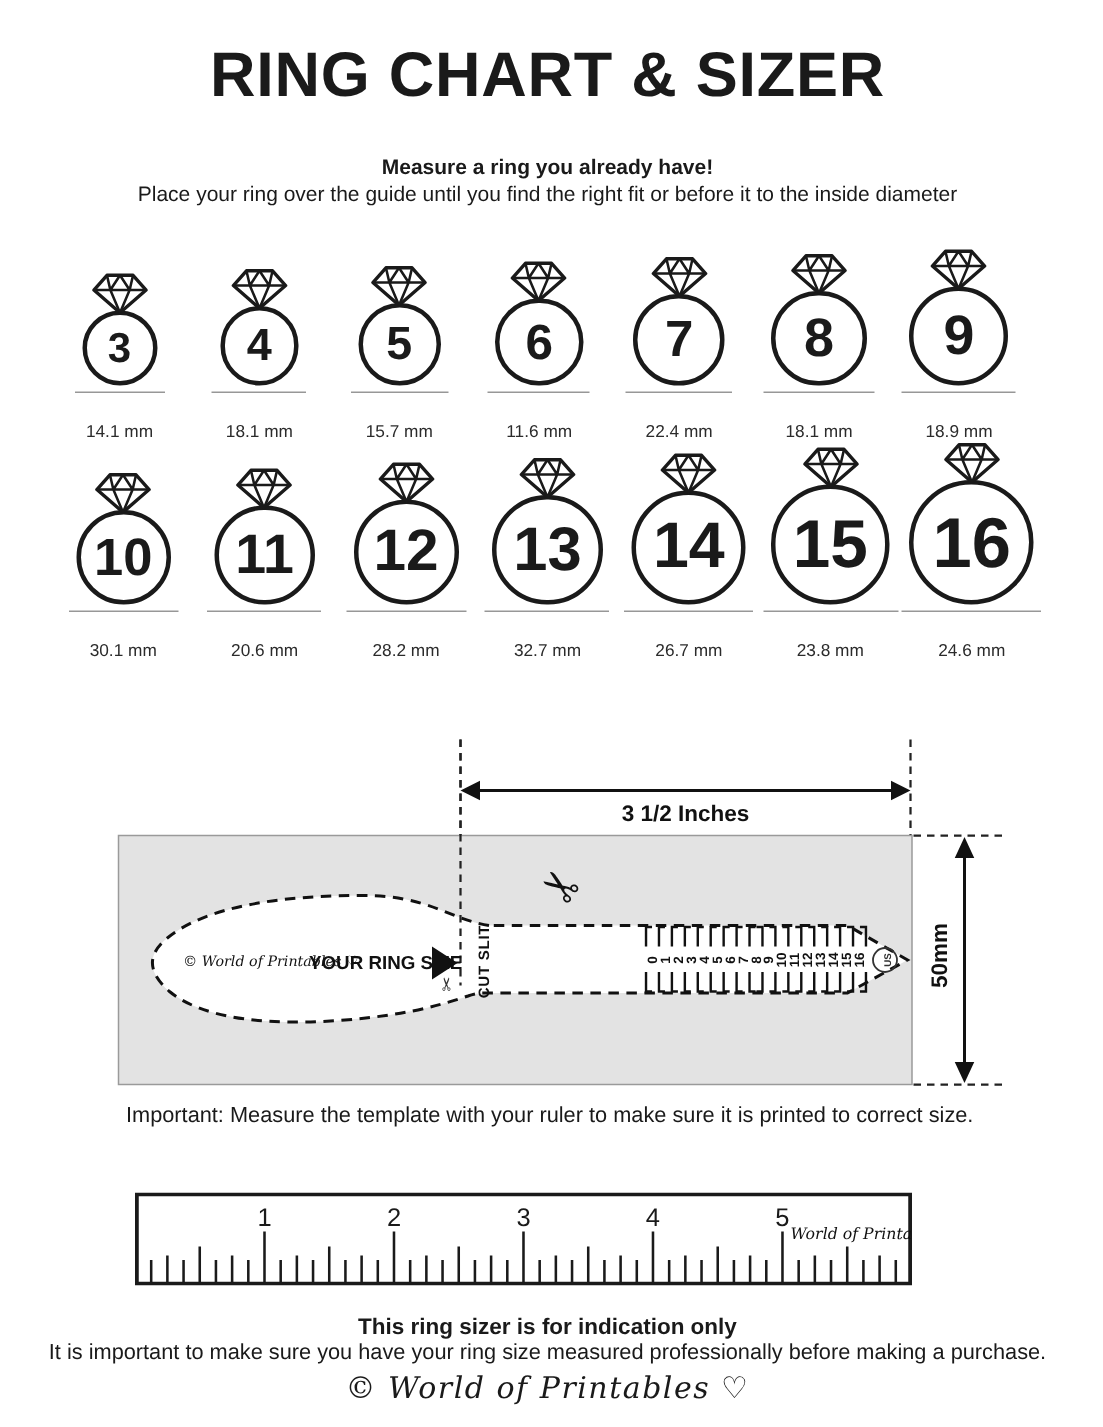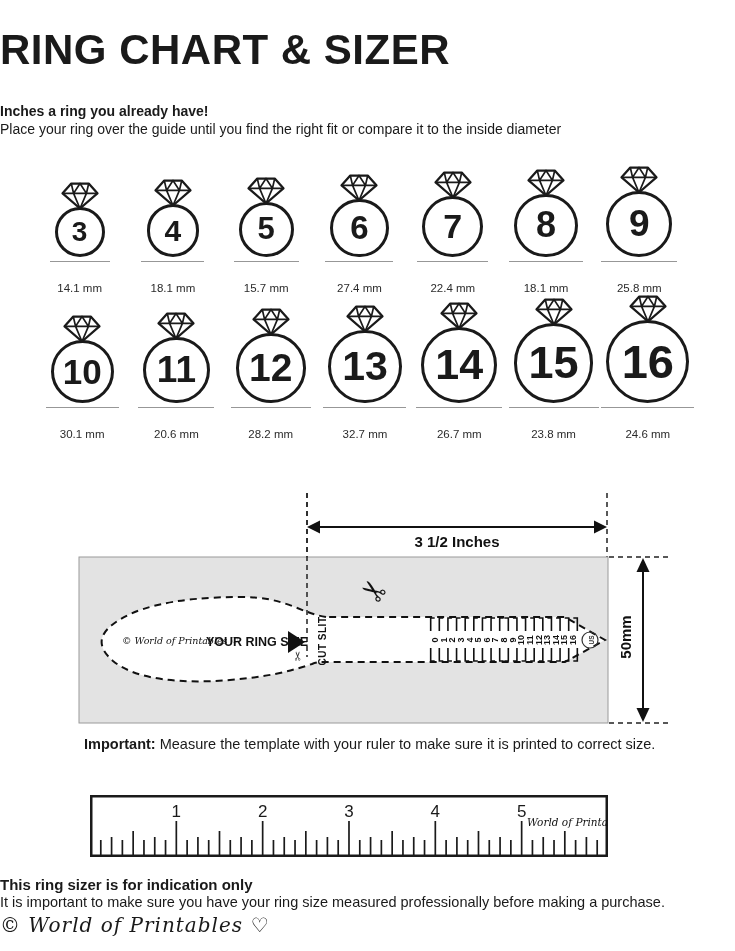--- a/index.html
+++ b/index.html
@@ -1,19 +1,19 @@
 <!DOCTYPE html>
 <html><head>
 <meta charset="utf-8">
 <style>
   html,body{margin:0;padding:0;background:#fff;}
   body{width:735px;height:951px;position:relative;overflow:hidden;
        font-family:"Liberation Sans",sans-serif;color:#1a1a1a;}
   .abs{position:absolute;}
-  .center{left:0;width:730px;text-align:left;}
+  .center{left:0;width:730px;text-align:center;}
 
   .page-title{top:26px;font-size:42px;font-weight:bold;letter-spacing:.5px;}
   .intro-bold{top:103px;font-size:14px;font-weight:bold;}
   .intro-text{top:121px;font-size:14px;}
 
   .ring-row{display:flex;align-items:flex-end;justify-content:space-between;}
   .ring-row-1{top:160px;left:33px;width:653px;height:134px;}
   .ring-row-2{top:306px;left:35px;width:660px;height:134px;}
   .ring-cell{flex:1;display:flex;flex-direction:column;align-items:center;justify-content:flex-end;}
   .diamond{margin-bottom:-3px;position:relative;z-index:2;}
@@ -21,35 +21,35 @@
                display:flex;align-items:center;justify-content:center;
                font-weight:bold;box-sizing:border-box;}
   .ring-underline{height:1px;background:#979797;margin-top:4px;}
   .ring-mm{font-size:11.5px;color:#2b2b2b;margin-top:20px;}
 
   .sizer-svg{left:60px;top:485px;}
   .svg-bold{font-family:"Liberation Sans",sans-serif;font-weight:bold;fill:#111;}
   .svg-script{font-family:"DejaVu Serif",serif;font-style:italic;fill:#111;}
 
   .important-note{top:736px;left:84px;font-size:14.5px;}
-  .important-note b{font-weight:bold;}
+  .important-note b{font-weight:normal;}
 
   .ruler-svg{left:90px;top:795px;}
 
   .foot-bold{top:876px;font-size:15px;font-weight:bold;}
   .foot-text{top:894px;font-size:14.5px;}
   .foot-brand{top:913px;font-family:"DejaVu Serif",serif;font-style:italic;
               font-size:20px;letter-spacing:1px;}
 </style>
 </head>
 <body>
 
 <div class="abs center page-title">RING CHART &amp; SIZER</div>
-<div class="abs center intro-bold">Inches a ring you already have!</div>
-<div class="abs center intro-text">Place your ring over the guide until you find the right fit or compare it to the inside diameter</div>
+<div class="abs center intro-bold">Measure a ring you already have!</div>
+<div class="abs center intro-text">Place your ring over the guide until you find the right fit or before it to the inside diameter</div>
 
 <div class="abs ring-row ring-row-1">
     <div class="ring-cell">
       <svg class="diamond" viewBox="0 0 100 74" width="38" height="28">
          <path d="M27 4 H73 L96 30 L50 70 L4 30 Z" fill="none" stroke="#1a1a1a" stroke-width="6" stroke-linejoin="round"></path>
          <path d="M4 30 H96 M27 4 L33 30 L50 4 L67 30 L73 4 M33 30 L50 70 M67 30 L50 70" fill="none" stroke="#1a1a1a" stroke-width="4.5" stroke-linejoin="round"></path>
        </svg>
        <div class="ring-circle" style="width:50px;height:50px;font-size:28px">
          <span>3</span>
        </div>
@@ -80,21 +80,21 @@
     </div>
     <div class="ring-cell">
       <svg class="diamond" viewBox="0 0 100 74" width="38" height="28">
          <path d="M27 4 H73 L96 30 L50 70 L4 30 Z" fill="none" stroke="#1a1a1a" stroke-width="6" stroke-linejoin="round"></path>
          <path d="M4 30 H96 M27 4 L33 30 L50 4 L67 30 L73 4 M33 30 L50 70 M67 30 L50 70" fill="none" stroke="#1a1a1a" stroke-width="4.5" stroke-linejoin="round"></path>
        </svg>
        <div class="ring-circle" style="width:58.1px;height:58.1px;font-size:33px">
          <span>6</span>
        </div>
        <div class="ring-underline" style="width:68px"></div>
-       <div class="ring-mm">27.4 mm</div>
+       <div class="ring-mm">11.6 mm</div>
     </div>
     <div class="ring-cell">
       <svg class="diamond" viewBox="0 0 100 74" width="38" height="28">
          <path d="M27 4 H73 L96 30 L50 70 L4 30 Z" fill="none" stroke="#1a1a1a" stroke-width="6" stroke-linejoin="round"></path>
          <path d="M4 30 H96 M27 4 L33 30 L50 4 L67 30 L73 4 M33 30 L50 70 M67 30 L50 70" fill="none" stroke="#1a1a1a" stroke-width="4.5" stroke-linejoin="round"></path>
        </svg>
        <div class="ring-circle" style="width:60.8px;height:60.8px;font-size:34px">
          <span>7</span>
        </div>
        <div class="ring-underline" style="width:71px"></div>
@@ -113,21 +113,21 @@
     </div>
     <div class="ring-cell">
       <svg class="diamond" viewBox="0 0 100 74" width="38" height="28">
          <path d="M27 4 H73 L96 30 L50 70 L4 30 Z" fill="none" stroke="#1a1a1a" stroke-width="6" stroke-linejoin="round"></path>
          <path d="M4 30 H96 M27 4 L33 30 L50 4 L67 30 L73 4 M33 30 L50 70 M67 30 L50 70" fill="none" stroke="#1a1a1a" stroke-width="4.5" stroke-linejoin="round"></path>
        </svg>
        <div class="ring-circle" style="width:66.2px;height:66.2px;font-size:37px">
          <span>9</span>
        </div>
        <div class="ring-underline" style="width:76px"></div>
-       <div class="ring-mm">25.8 mm</div>
+       <div class="ring-mm">18.9 mm</div>
     </div>
   </div>
 <div class="abs ring-row ring-row-2">
     <div class="ring-cell">
       <svg class="diamond" viewBox="0 0 100 74" width="38" height="28">
          <path d="M27 4 H73 L96 30 L50 70 L4 30 Z" fill="none" stroke="#1a1a1a" stroke-width="6" stroke-linejoin="round"></path>
          <path d="M4 30 H96 M27 4 L33 30 L50 4 L67 30 L73 4 M33 30 L50 70 M67 30 L50 70" fill="none" stroke="#1a1a1a" stroke-width="4.5" stroke-linejoin="round"></path>
        </svg>
        <div class="ring-circle" style="width:63px;height:63px;font-size:35px">
          <span>10</span>

